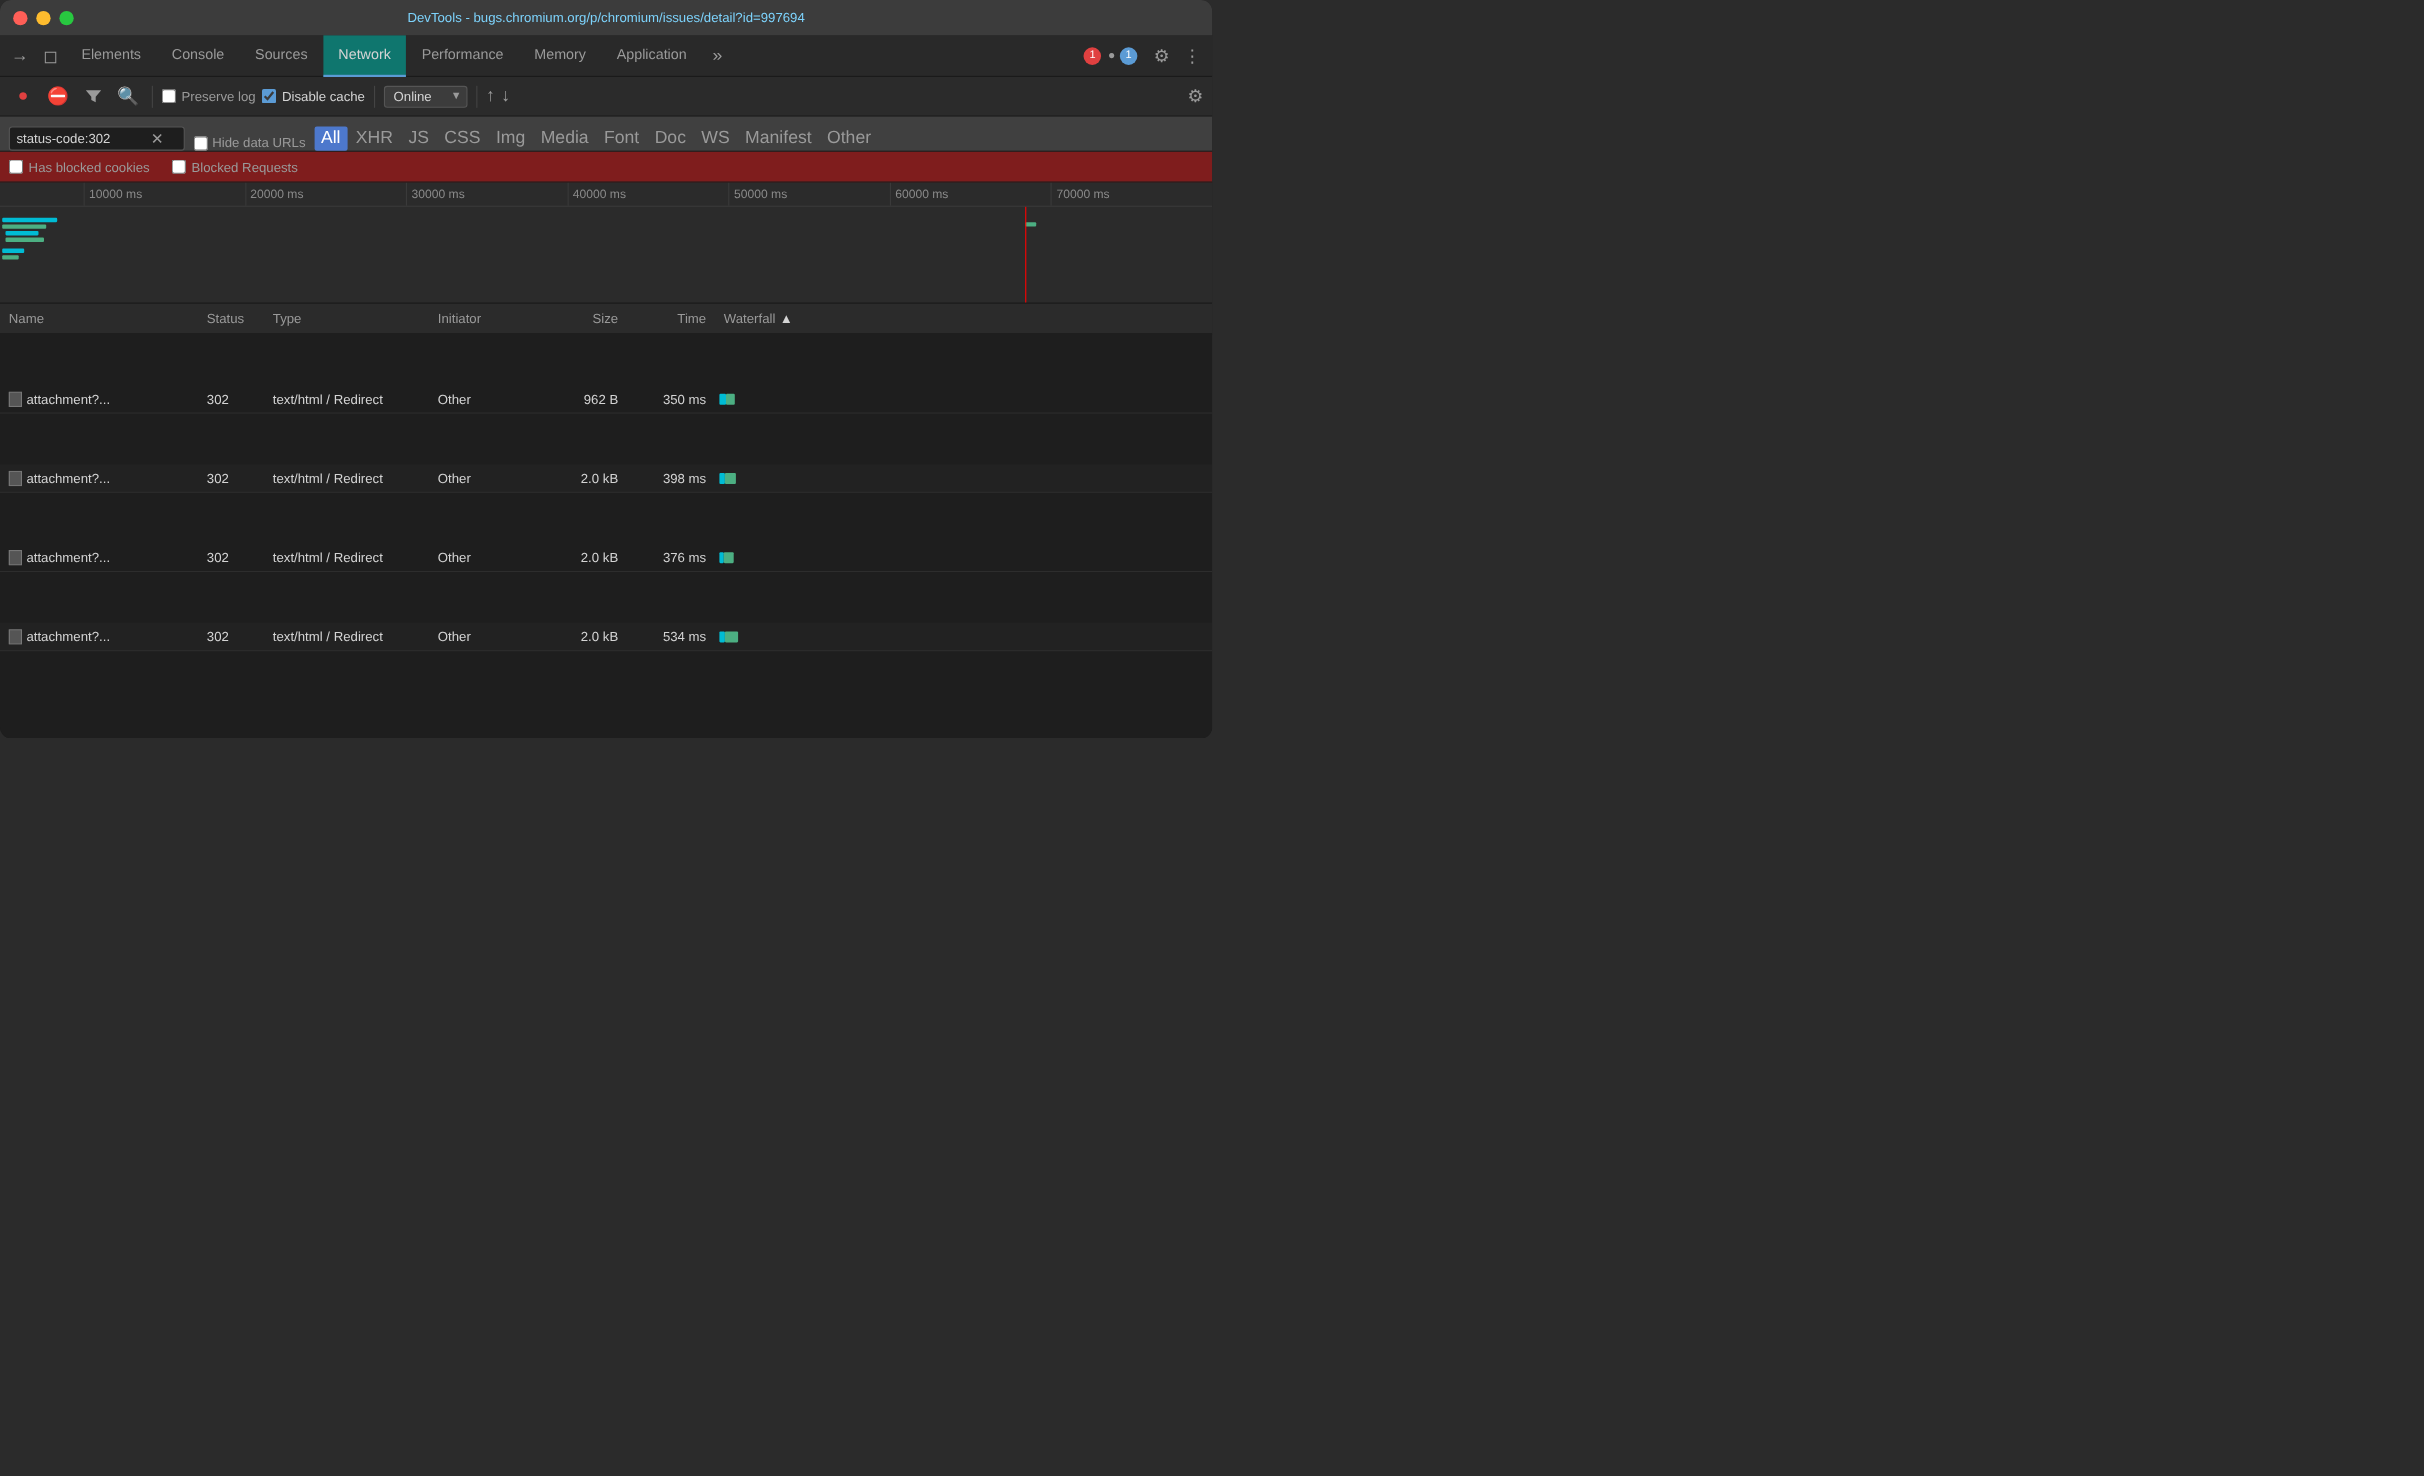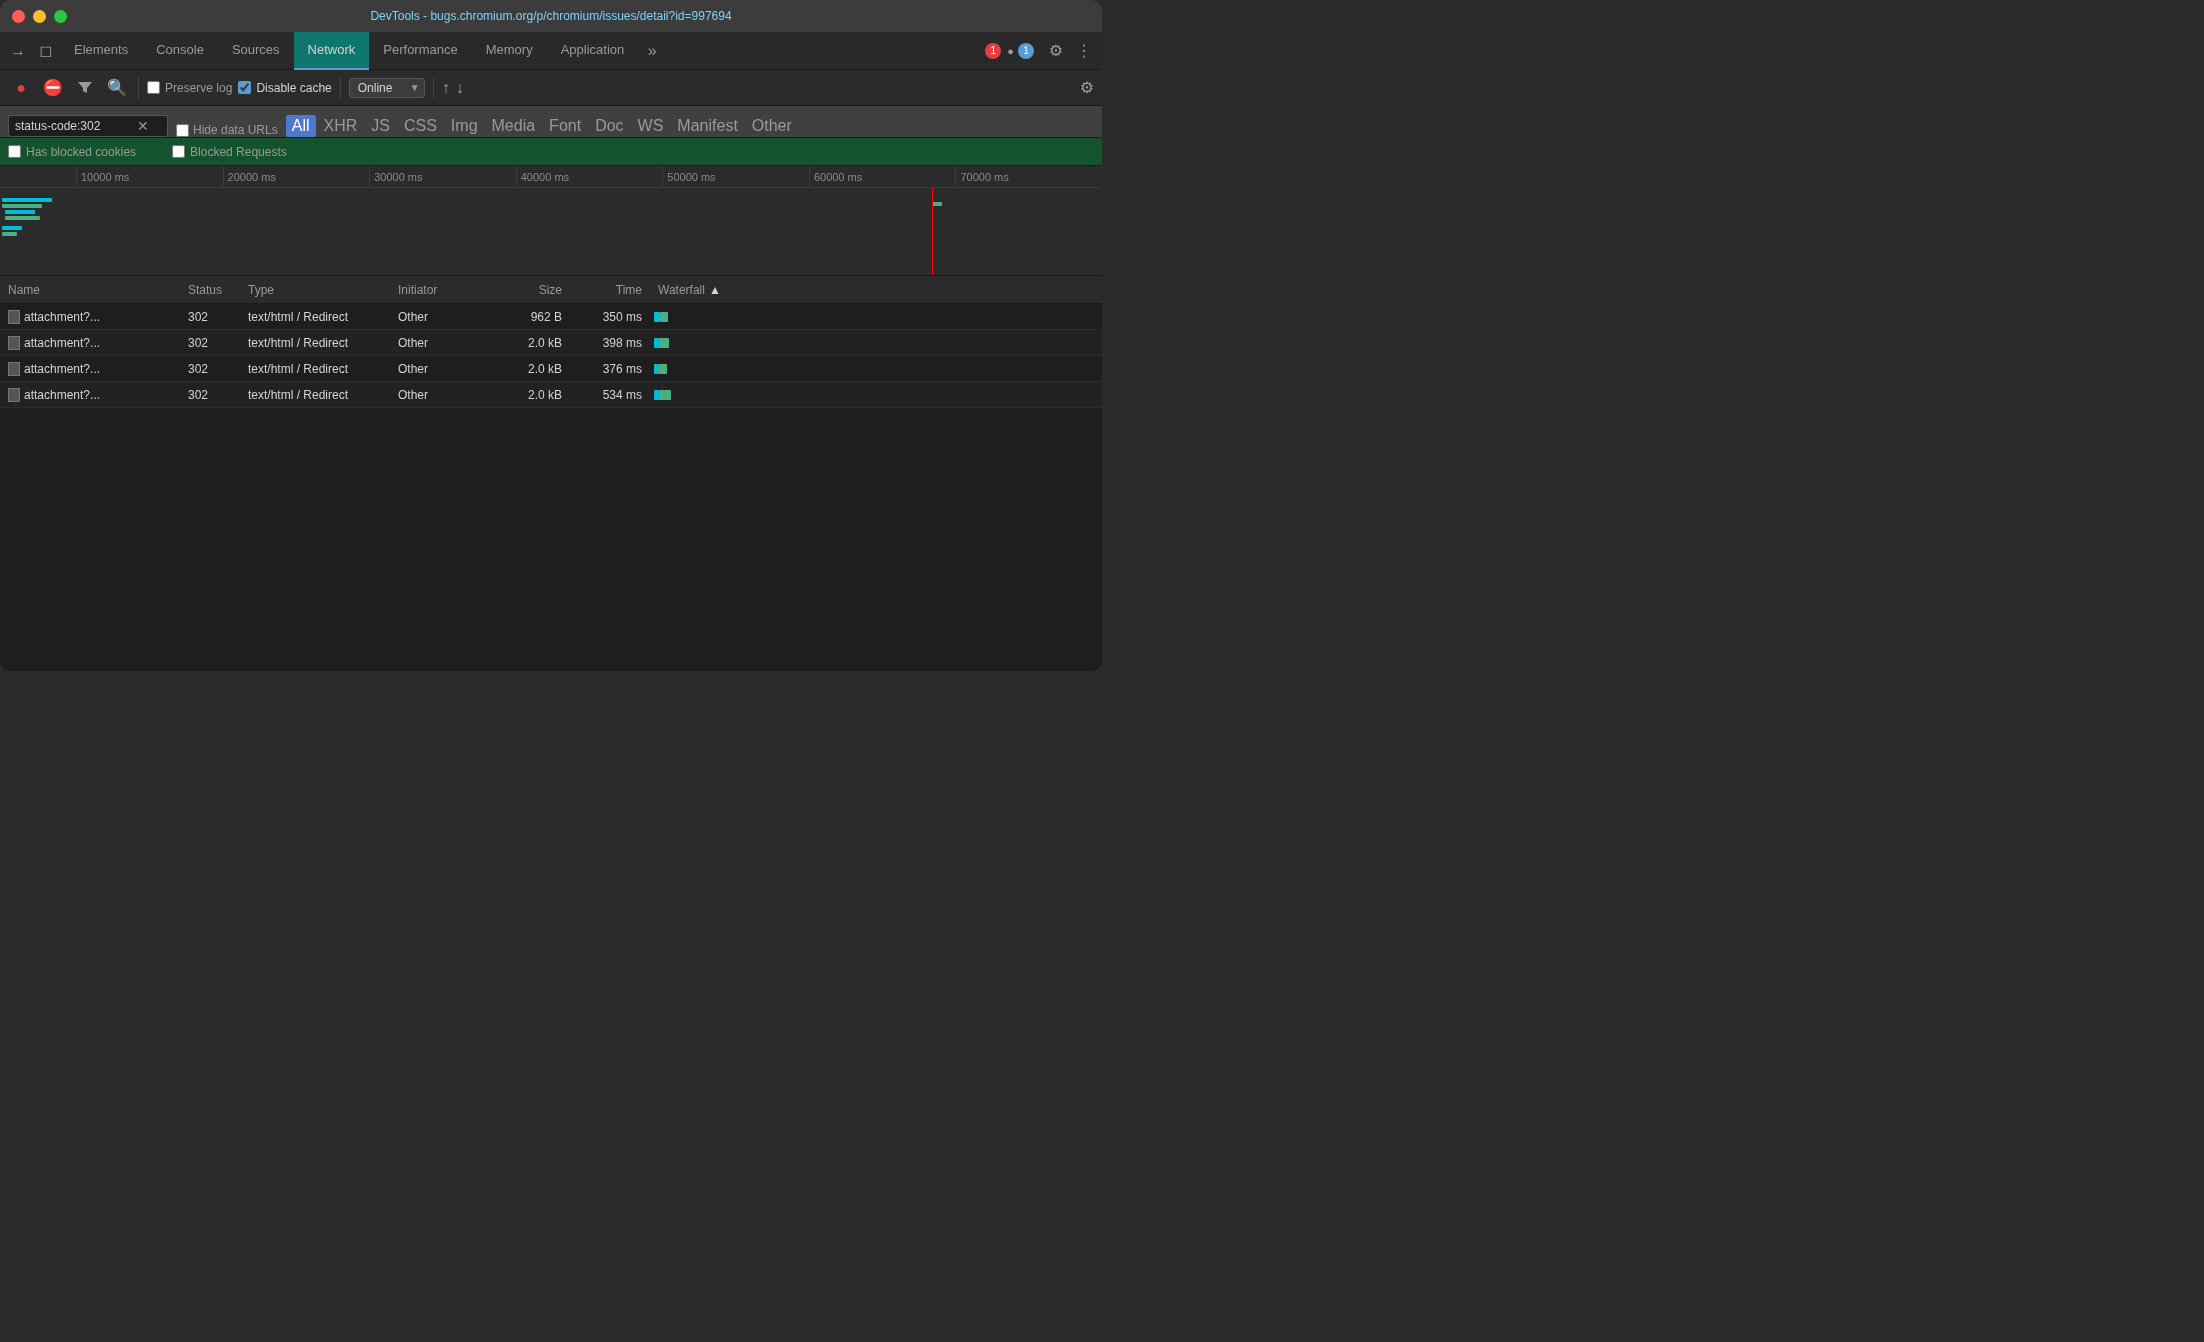--- a/index.html
+++ b/index.html
@@ -240,27 +240,27 @@
       color: #9a9a9a;
       background: none;
       border: none;
     }
     .filter-type-btn.active {
       background: #4d78cc;
       color: white;
     }
     
     .checkbox-row {
-      background: #14532d;
+      background: #7f1d1d;
       display: flex;
       align-items: center;
       height: 28px;
       padding: 0 8px;
       border-bottom: 1px solid #1a1a1a;
-      gap: 36px;
+      gap: 20px;
     }
     .checkbox-label {
       display: flex;
       align-items: center;
       gap: 5px;
       font-size: 12px;
       color: #9a9a9a;
       cursor: pointer;
     }
     .checkbox-label input { cursor: pointer; }
@@ -330,20 +330,21 @@
       flex: 1;
       overflow-y: auto;
       background: #1e1e1e;
     }
     .table-row {
       display: flex;
       align-items: center;
       height: 26px;
       border-bottom: 1px solid #2d2d2d;
       cursor: pointer;
+      margin-top: 46px;
     }
     .table-row:nth-child(even) { background: #222; }
     .table-row .col {
       padding: 0 8px;
       white-space: nowrap;
       overflow: hidden;
       text-overflow: ellipsis;
       font-size: 12px;
     }
     .col-size, .col-time { text-align: right; }

